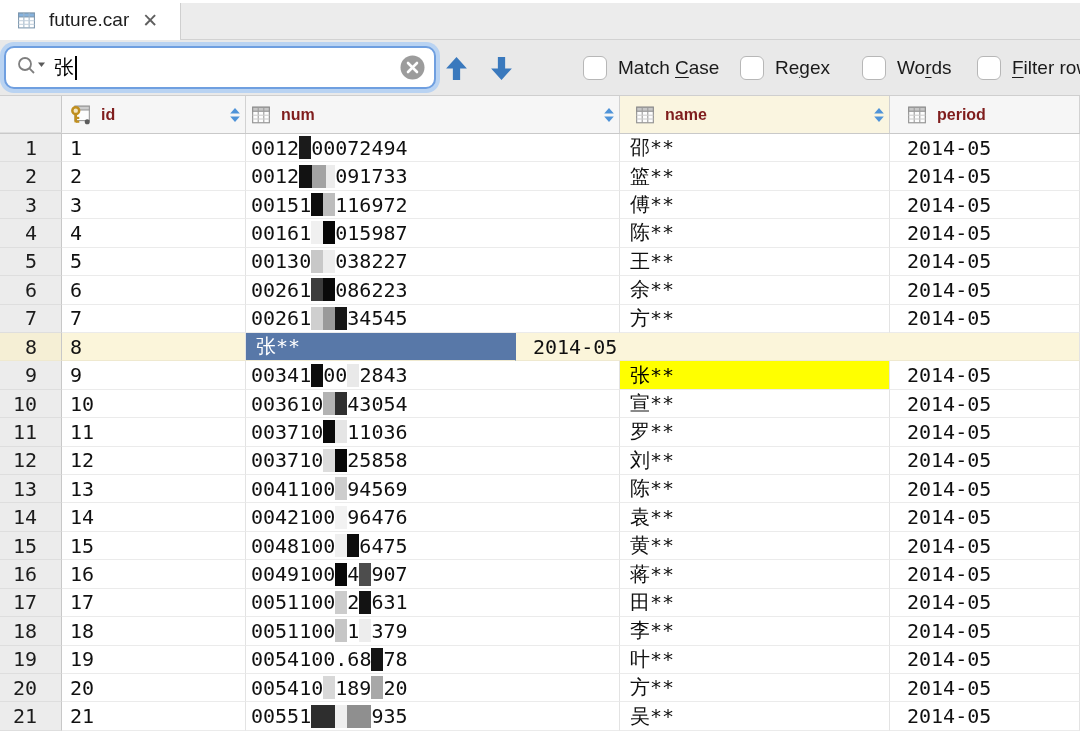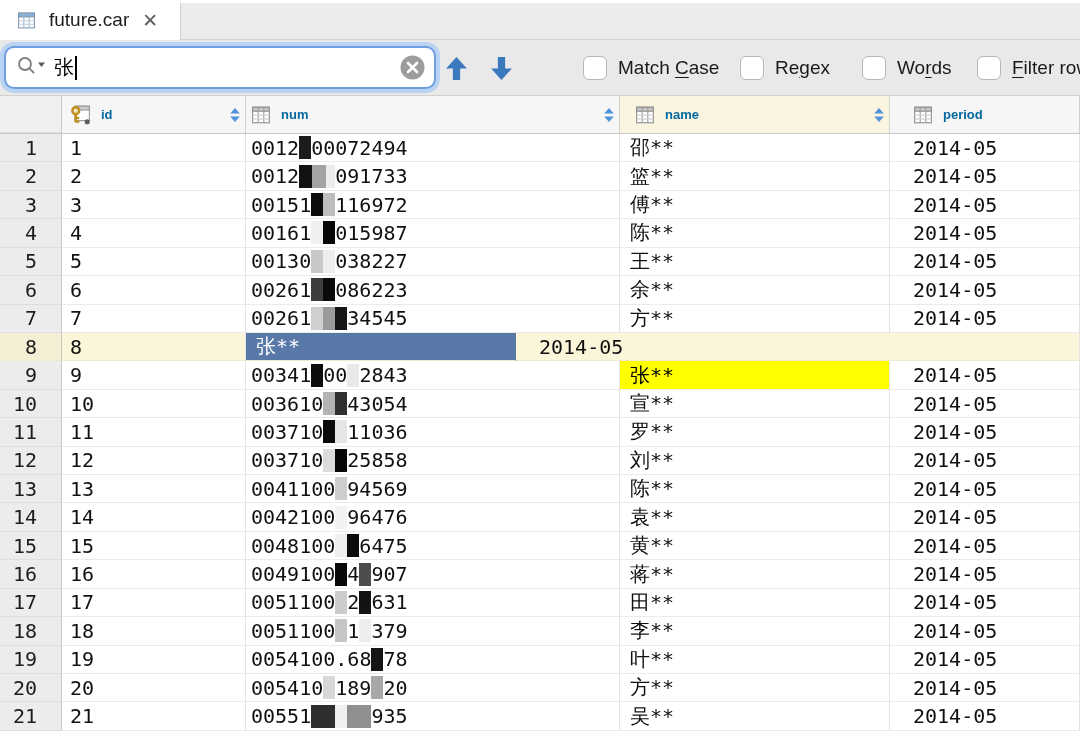--- a/index.html
+++ b/index.html
@@ -39,35 +39,35 @@
   .cblabel{font-size:19px; color:#1a1a1a; white-space:nowrap;}
   .cblabel .u{text-decoration:underline; text-underline-offset:3px;}
 
   
   #gridheader{position:absolute; left:0; top:96px; width:1080px; height:38px; display:flex;
     background:#f6f6f6; border-bottom:1px solid #c9c9c9;}
   .hcell{display:flex; align-items:center; padding-left:8px; border-right:1px solid #d2d2d2;
     position:relative;}
   .hcell.hl{background:#faf5e0;padding-left:15px;}
   .hcell .cicon{display:flex; margin-right:10px;}
-  .hlabel{font-size:13px; font-weight:bold; color:#0369a1;}
+  .hlabel{font-size:16px; font-weight:bold; color:#7f1d1d;}
   .sortw{position:absolute; right:4px; top:50%; transform:translateY(-50%); display:flex;}
 
   
   #rows{position:absolute; left:0; top:134px; width:1080px; height:597px;
     font-family:"DejaVu Sans Mono", monospace; font-size:20px; color:#101010;}
   .row{display:flex; height:28.4286px;}
   .cell{display:flex; align-items:center; border-right:1px solid var(--grid);
     border-bottom:1px solid #ebebeb; overflow:hidden; white-space:nowrap;}
   .c-gutter{width:62px; background:#ececec; border-right:1px solid var(--gridgut);
     border-bottom:1px solid #dedede; justify-content:flex-end; padding-right:24px; color:#1c1c1c;}
   .c-id{width:184px; padding-left:8px;}
   .c-num{width:374px; padding-left:5px;}
   .c-name{width:270px; padding-left:10px; font-size:20px;}
-  .c-period{flex:1; padding-left:23px;}
+  .c-period{flex:1; padding-left:17px;}
   .row.selrow .cell{background:var(--row-cream); border-bottom-color:#efe9cf;}
   .row.selrow .c-gutter{background:#f5efd5;}
   .cell.selcell{background:var(--sel-blue) !important; color:#fff; border-right-color:var(--sel-blue);}
   .cell.matchcell{background:var(--match-yellow) !important; color:#000;}
   .redact{display:inline-block; height:23px; align-self:center;}
 </style>
 </head>
 <body>
 
 <div id="app">

